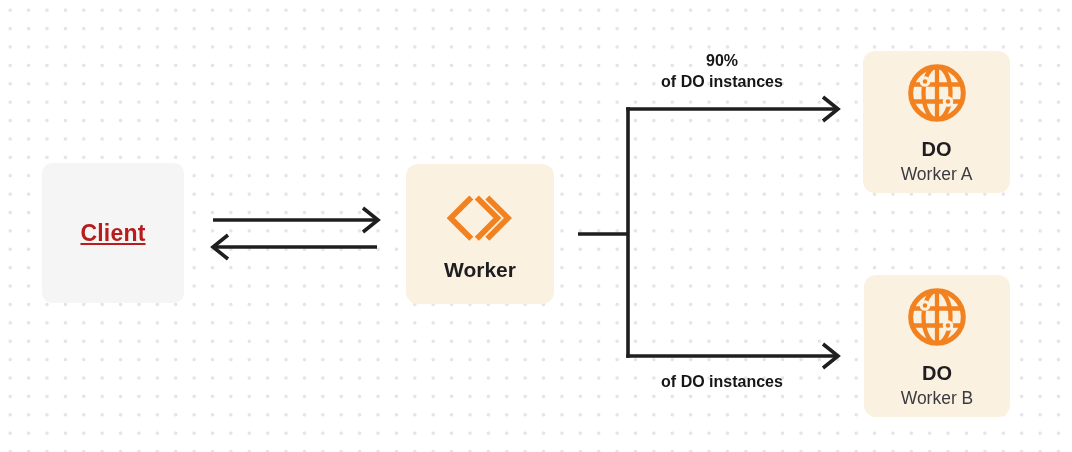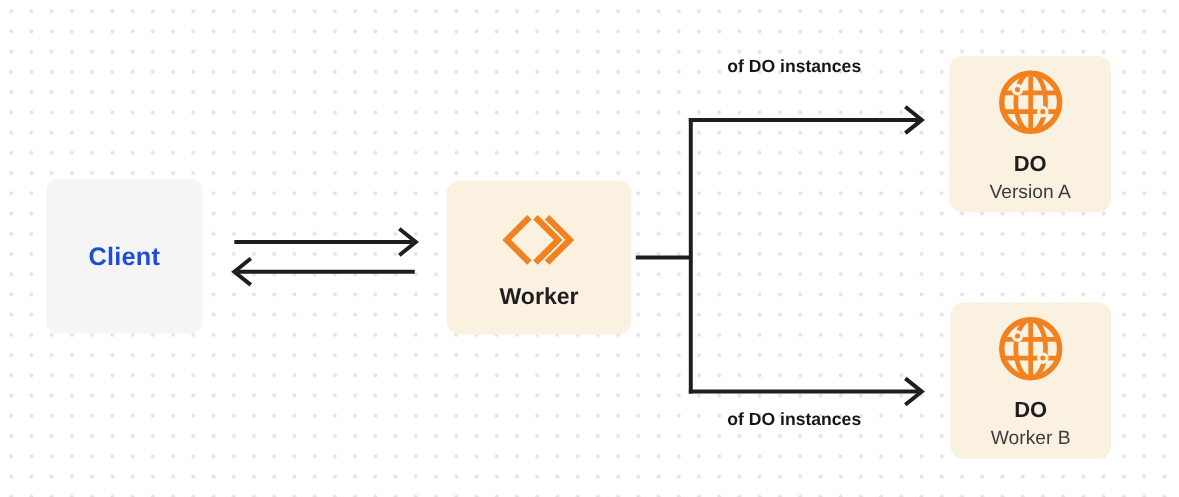--- a/index.html
+++ b/index.html
@@ -31,35 +31,35 @@
     align-items: center;
     justify-content: center;
     box-sizing: border-box;
     text-align: right;
   }
   .node-client {
     left: 42px; top: 163px; width: 142px; height: 140px;
     background: #F5F5F6; border-radius: 10px;
   }
   .node-worker {
-    left: 406px; top: 164px; width: 168px; height: 140px;
+    left: 406px; top: 164px; width: 148px; height: 140px;
     background: #FBF1E1; border-radius: 12px;
     padding-top: 6px;
   }
   .node-do-a {
     left: 863px; top: 51px; width: 147px; height: 142px;
     background: #FBF1E1; border-radius: 12px;
   }
   .node-do-b {
     left: 864px; top: 275px; width: 146px; height: 142px;
     background: #FBF1E1; border-radius: 12px;
   }
 
   .client-label {
-    font-size: 23px; font-weight: bold; color: #1d4ed8; letter-spacing: 0.2px;
+    font-size: 23px; font-weight: bold; color: #b91c1c; letter-spacing: 0.2px; text-decoration: underline;
   }
   .worker-label {
     font-size: 21px; font-weight: bold; color: #1E1E20; margin-top: 13px;
   }
   .do-title {
     font-size: 20px; font-weight: bold; color: #1E1E20; margin-top: 13px; line-height: 23px;
   }
   .do-subtitle {
     font-size: 17.5px; font-weight: normal; color: #3C3C40; margin-top: 3px; line-height: 20px;
   }
@@ -135,21 +135,21 @@
           <line x1="32" y1="4" x2="32" y2="60"></line>
           <ellipse cx="32" cy="32" rx="13.5" ry="26.5"></ellipse>
           <line x1="4" y1="23.5" x2="60" y2="23.5"></line>
           <line x1="4" y1="40.5" x2="60" y2="40.5"></line>
         </g>
         <circle cx="20" cy="20.5" r="3.8" fill="#F2811F" stroke="#FBF1E1" stroke-width="3"></circle>
         <circle cx="43" cy="40.5" r="3.8" fill="#F2811F" stroke="#FBF1E1" stroke-width="3"></circle>
       </svg>
     </span>
     <div class="do-title">DO</div>
-    <div class="do-subtitle">Version A</div>
+    <div class="do-subtitle">Worker A</div>
   </div>
 
   <div class="node node-do-b">
     <span class="icon">
       <svg width="64" height="64" viewBox="0 0 64 64">
         <defs>
             <clipPath id="globe-clip-b">
               <circle cx="32" cy="32" r="26"></circle>
             </clipPath>
           </defs>
@@ -162,19 +162,20 @@
         </g>
         <circle cx="20" cy="20.5" r="3.8" fill="#F2811F" stroke="#FBF1E1" stroke-width="3"></circle>
         <circle cx="43" cy="40.5" r="3.8" fill="#F2811F" stroke="#FBF1E1" stroke-width="3"></circle>
       </svg>
     </span>
     <div class="do-title">DO</div>
     <div class="do-subtitle">Worker B</div>
   </div>
 
   <div class="edge-label edge-label-a">
+    <div>90%</div>
     <div>of DO instances</div>
   </div>
   <div class="edge-label edge-label-b">
     <div>of DO instances</div>
   </div>
 
 </div>
 
 </body></html>

